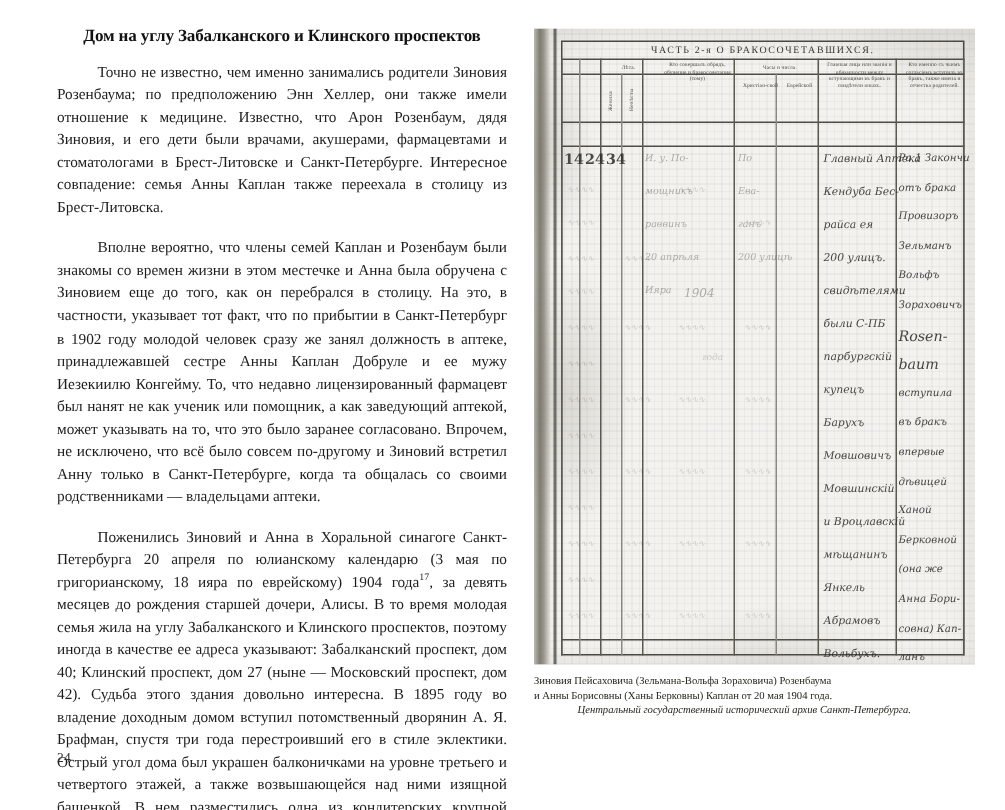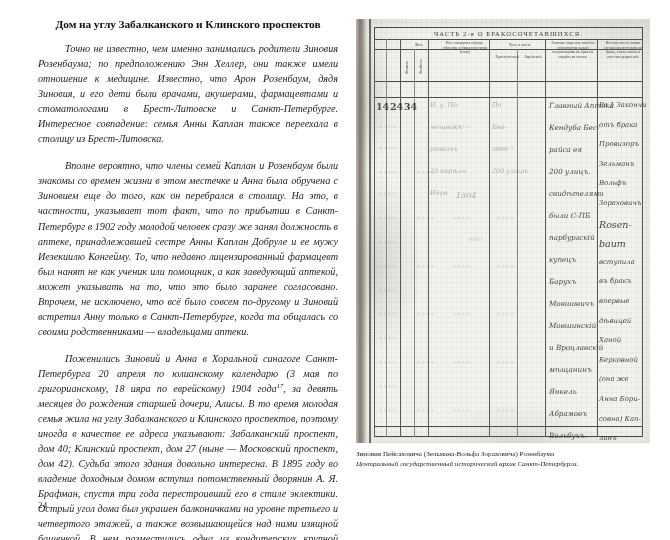--- a/index.html
+++ b/index.html
@@ -44,21 +44,20 @@
 
   .para {
     margin: 0;
     font-size: 10.2px;
     line-height: 15.05px;
     text-align: justify;
     text-indent: 27px;
     color: #1d1d1d;
     hyphens: none;
     word-spacing: -0.1px;
-    font-style: italic;
   }
   .para + .para { margin-top: 12px; }
 
   .fn {
     font-size: 6.6px;
     vertical-align: super;
     line-height: 0;
   }
 
   #page-number {
@@ -205,21 +204,21 @@
   #caption {
     position: absolute;
     left: 356px;
     top: 450px;
     width: 292px;
     font-size: 7.1px;
     line-height: 9.6px;
     color: #26261f;
   }
   #caption .l { display: block; white-space: nowrap; }
-  #caption .ital { font-style: italic; }
+  #caption .ital { font-style: italic; margin-left: 29px; }
 </style>
 </head>
 <body>
 
 <div id="page">
 
   <div id="text-column">
     <h1 id="chapter-title">Дом на углу Забалканского и Клинского проспектов</h1>
     <div id="paragraphs">
         <p class="para">Точно не известно, чем именно занимались родители Зиновия Розенбаума; по предположению Энн Хеллер, они также имели отношение к медицине. Известно, что Арон Розенбаум, дядя Зиновия, и его дети были врачами, акушерами, фармацевтами и стоматологами в Брест-Литовске и Санкт-Петербурге. Интересное совпадение: семья Анны Каплан также переехала в столицу из Брест-Литовска.</p>
@@ -349,16 +348,17 @@
           <div class="hw " style="left: 243px; top: 376px; font-size: 6.9px;">Анна Бори-</div>
           <div class="hw " style="left: 243px; top: 395.6px; font-size: 6.9px;">совна) Кап-</div>
           <div class="hw " style="left: 243px; top: 415.2px; font-size: 6.9px;">ланъ</div>
         </div>
 
     </div>
   </div>
 
   <div id="caption">
       <span class="l">Зиновия Пейсаховича (Зельмана-Вольфа Зораховича) Розенбаума</span>
+      <span class="l">и Анны Борисовны (Ханы Берковны) Каплан от 20 мая 1904 года.</span>
       <span class="l ital">Центральный государственный исторический архив Санкт-Петербурга.</span>
     </div>
 
 </div>
 
 </body></html>

